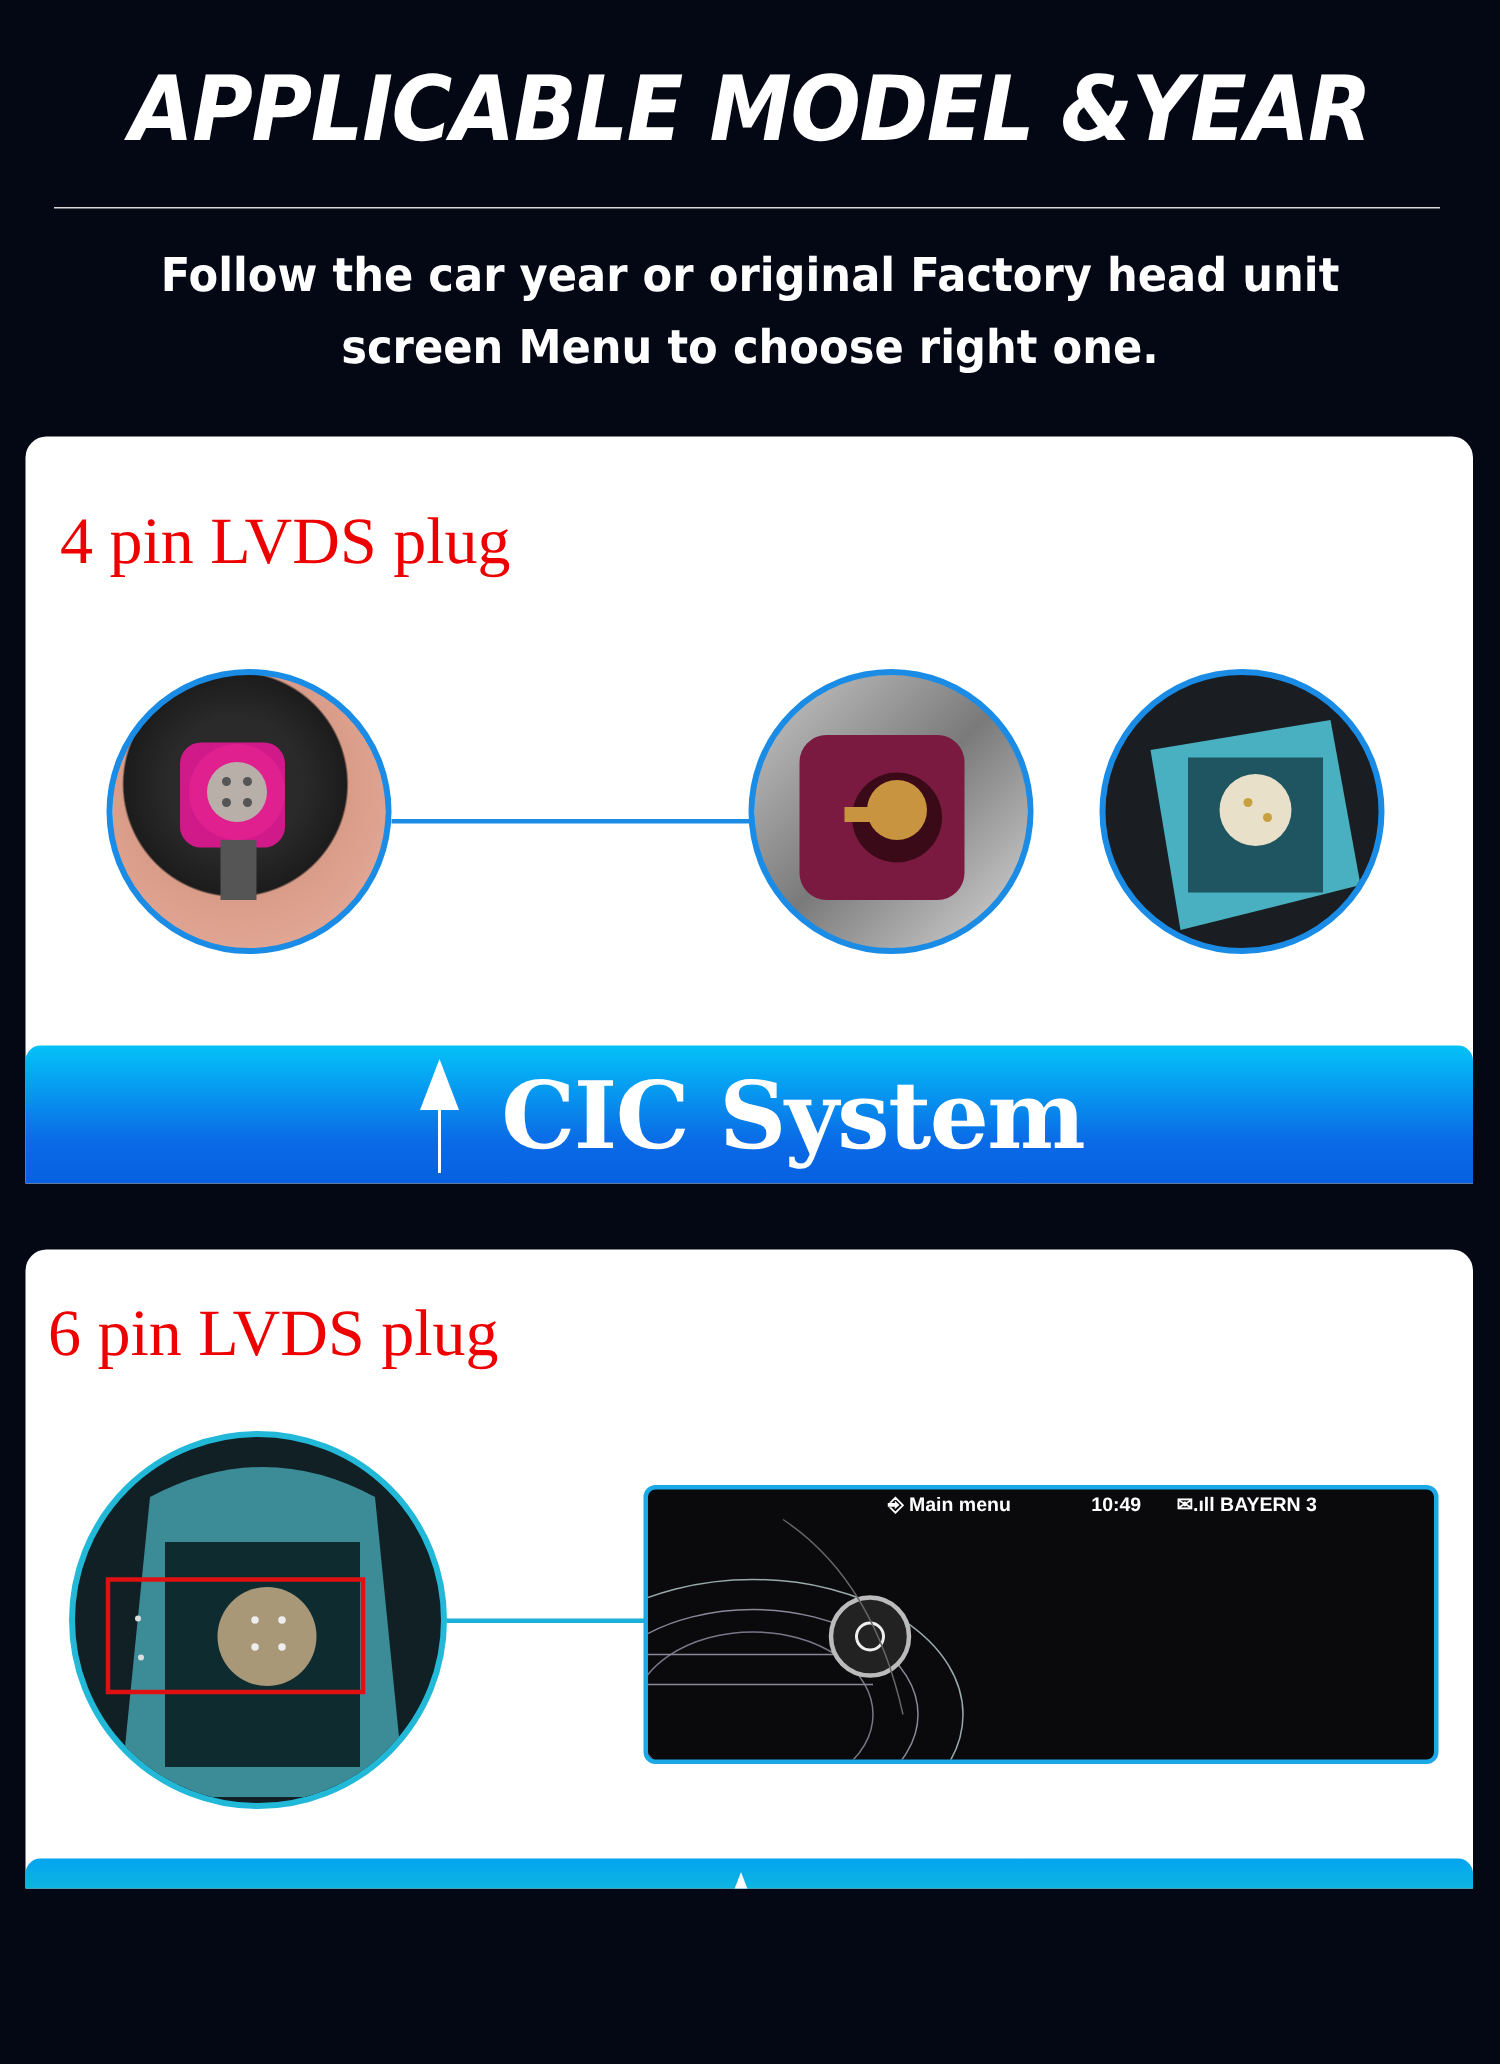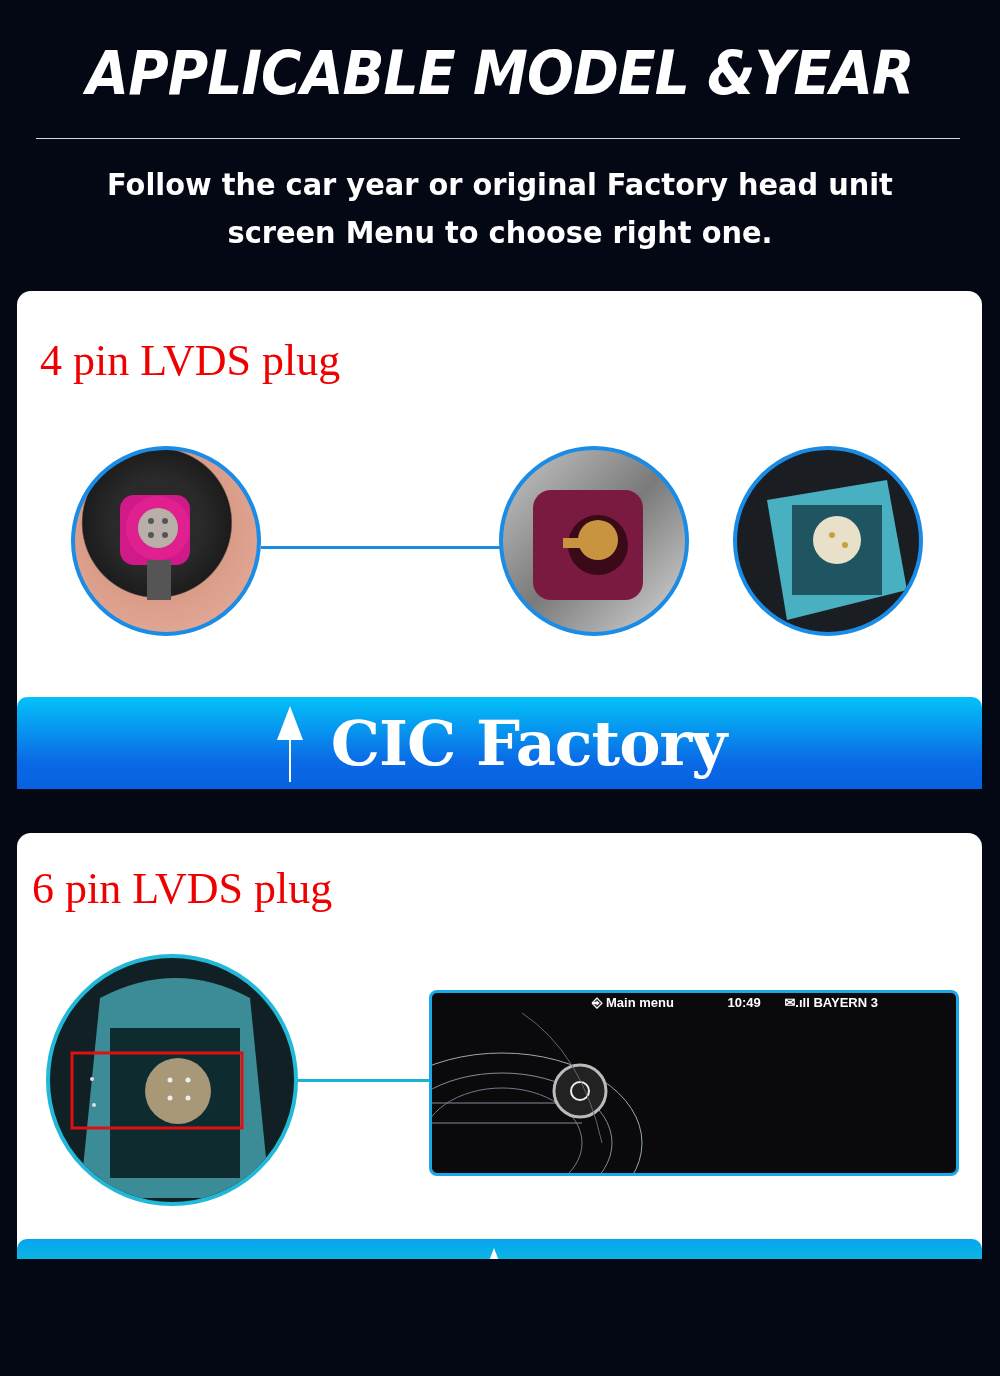--- a/index.html
+++ b/index.html
@@ -69,21 +69,21 @@
       <circle cx="95" cy="85" r="3" fill="#c8a040"></circle>
         <circle cx="108" cy="95" r="3" fill="#c8a040"></circle>
     </svg>
   </div>
 
   <div class="banner banner1">
     <svg class="arrow" viewBox="0 0 34 78">
       <polygon points="17,2 4,36 30,36" fill="#fff"></polygon>
       <rect x="16" y="34" width="2" height="44" fill="#fff"></rect>
     </svg>
-    <span>CIC Factory</span>
+    <span>CIC System</span>
   </div>
 </div>
 
 <div class="card card2">
   <div class="plug-label">6 pin LVDS plug</div>
 
   <div class="circle" style="left:29px;top:121px;width:252px;height:252px;background:#102024;border-color:#22b8d8;">
     <svg width="252" height="252" viewBox="0 0 252 252">
       <path d="M50 40 Q126 0 200 40 L220 240 L30 240 Z" fill="#3c8c98"></path>
       <rect x="60" y="70" width="130" height="150" fill="#0e2c30"></rect>

